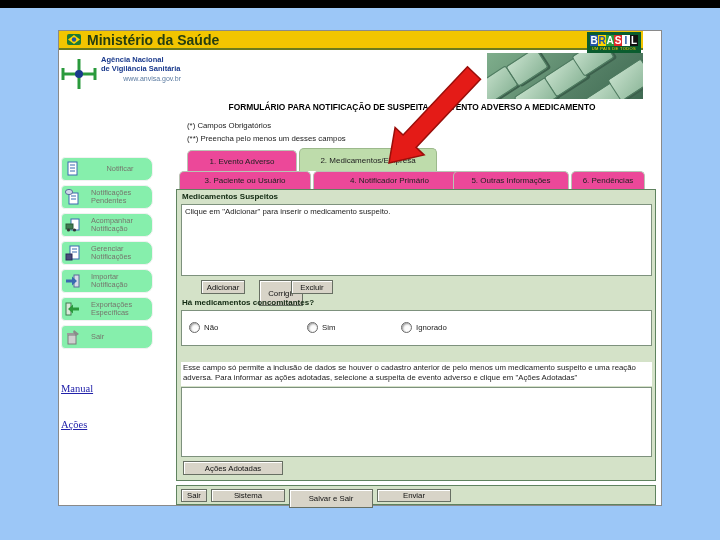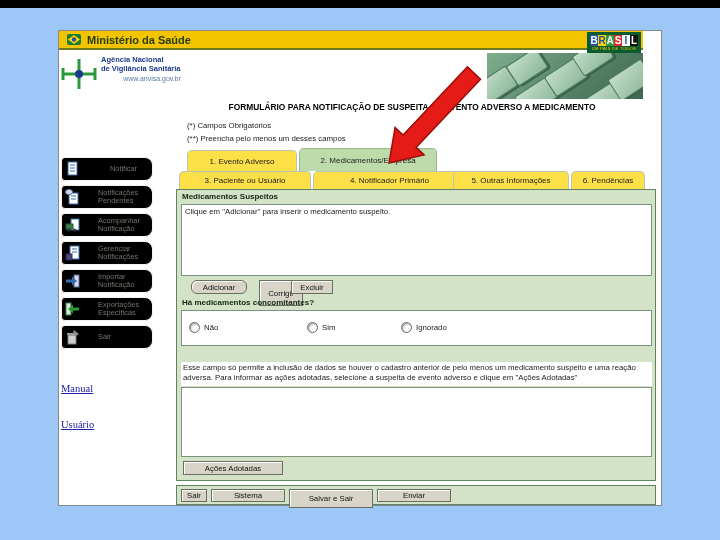--- a/index.html
+++ b/index.html
@@ -3,21 +3,21 @@
 <meta charset="utf-8">
 <style>
   html,body{margin:0;padding:0;width:720px;height:540px;background:#9cc7f7;overflow:hidden;
     font-family:"Liberation Sans",sans-serif;}
   .top-strip{position:absolute;left:0;top:0;width:720px;height:8px;background:#000;}
   .window{position:absolute;left:58px;top:30px;width:604px;height:476px;background:#fff;
     border:1px solid #8a8a8a;box-sizing:border-box;}
   
   .ministry-bar{position:absolute;left:0;top:0;width:584px;height:17px;background:#f2c500;
     display:flex;align-items:center;gap:6px;padding-left:8px;box-sizing:border-box;}
-  .ministry-bar .label{font-size:11px;font-weight:bold;color:#253d10;}
+  .ministry-bar .label{font-size:14px;font-weight:bold;color:#253d10;}
   .olive-line{position:absolute;left:0;top:17px;width:584px;height:2px;background:#6b7a1f;}
   .brasil{position:absolute;left:528px;top:1px;width:54px;height:22px;background:#0a5c2e;
     display:flex;flex-direction:column;align-items:center;justify-content:center;}
   .brasil .letters{display:flex;}
   .brasil .letters span{font-size:10px;font-weight:bold;line-height:11px;width:8px;text-align:center;}
   .brasil .cap{font-size:4px;color:#ffd400;letter-spacing:.4px;white-space:nowrap;}
   .bl-b{background:#2355a4;color:#fff;} .bl-r{background:#ffd400;color:#2355a4;}
   .bl-a{background:#2a9a3c;color:#fff;} .bl-s{background:#e02a2a;color:#fff;}
   .bl-i{background:#fff;color:#2355a4;} .bl-l{background:#111;color:#fff;}
   .anvisa{position:absolute;left:2px;top:22px;width:120px;height:46px;}
@@ -31,41 +31,41 @@
   .keyboard{position:absolute;left:428px;top:22px;width:156px;height:46px;overflow:hidden;
     background:linear-gradient(135deg,#7fae8c 0%,#558066 60%,#3f6a52 100%);}
   .key{position:absolute;border-radius:3px;border:1px solid #4e7a60;
     background:linear-gradient(160deg,#c2ddc8,#8db79a);transform:rotate(-33deg);box-shadow:2px 2px 0 #3c604c;}
   
   .form-title{position:absolute;left:122px;top:71px;width:462px;text-align:center;
     font-size:8.4px;font-weight:bold;color:#000;}
   .note{position:absolute;left:128px;font-size:7.8px;color:#222;}
   
   .tab{position:absolute;box-sizing:border-box;border:1px solid #b9c4b4;border-bottom:none;
-    border-radius:5px 5px 0 0;background:#fde047;font-size:8px;color:#222;
+    border-radius:5px 5px 0 0;background:#ec4899;font-size:8px;color:#222;
     display:flex;align-items:center;justify-content:center;}
   .tab.active{background:#bedcab;border-color:#9cb98c;font-weight:normal;}
   
   .panel{position:absolute;left:117px;top:158px;width:480px;height:292px;background:#d4e2c8;
     border:1px solid #5f835f;box-sizing:border-box;}
   .sec-header{position:absolute;left:3px;width:470px;font-size:8px;font-weight:bold;color:#102810;padding:2px 2px;}
   .white-box{position:absolute;background:#fff;border:1px solid #7d917d;box-sizing:border-box;
     font-size:7.8px;color:#222;}
   .btn{position:absolute;background:#d8d4c8;border:1px solid #676f63;box-shadow:inset 1px 1px 0 #fff;
     font-size:7.8px;color:#111;display:flex;align-items:center;justify-content:center;box-sizing:border-box;}
   .radio-row{position:absolute;display:flex;align-items:center;gap:4px;}
   .radio{width:9px;height:9px;border-radius:50%;border:1px solid #6a6a6a;background:#fdfdfd;
     box-shadow:inset 1px 1px 2px #9a9a9a;display:inline-block;}
   .radio-label{font-size:7.8px;color:#222;}
   .footer-bar{position:absolute;left:117px;top:454px;width:480px;height:20px;background:#d4e2c8;
     border:1px solid #5f835f;box-sizing:border-box;}
   
   .sidebar{position:absolute;left:2px;top:126px;width:92px;display:flex;flex-direction:column;gap:4px;}
-  .side-item{min-height:24px;background:#000000;border:1px solid #f2f2f2;border-radius:4px 8px 8px 4px;
-    display:flex;align-items:center;gap:18px;padding:2px 3px;box-sizing:border-box;cursor:pointer;}
+  .side-item{min-height:24px;background:#86efac;border:1px solid #f2f2f2;border-radius:4px 8px 8px 4px;
+    display:flex;align-items:center;gap:11px;padding:2px 3px;box-sizing:border-box;cursor:pointer;}
   .side-item .lbl{font-size:7.4px;color:#75756c;line-height:8.5px;}
   .side-item svg{flex:0 0 auto;}
   .side-link{position:absolute;left:2px;font-family:"Liberation Serif",serif;font-size:10.5px;
     color:#2222aa;text-decoration:underline;cursor:pointer;}
   
   .arrow-svg{position:absolute;left:0;top:0;pointer-events:none;}
 </style>
 </head>
 <body>
 
@@ -143,21 +143,21 @@
   </div>
   <div class="tab" style="left:512px;top:140px;width:74px;height:18px;">
     <span>6. Pendências</span>
   </div>
 
   <div class="panel">
     <div class="sec-header" style="top:0px;">Medicamentos Suspeitos</div>
     <div class="white-box" style="left:4px;top:14px;width:471px;height:72px;padding:2px 3px;">
       <span>Clique em "Adicionar" para inserir o medicamento suspeito.</span>
     </div>
-    <div class="btn" style="left:14px;top:90px;width:56px;height:14px;border-radius:6px;">
+    <div class="btn" style="left:24px;top:90px;width:44px;height:14px;">
         <span>Adicionar</span>
       </div>
     <div class="btn" style="left:82px;top:90px;width:44px;height:26px;">
         <span>Corrigir</span>
       </div>
     <div class="btn" style="left:114px;top:90px;width:42px;height:14px;">
         <span>Excluir</span>
       </div>
 
     <div class="sec-header" style="top:106px;">Há medicamentos concomitantes?</div>
@@ -254,19 +254,19 @@
       <svg width="15" height="16">
         <rect x="3" y="6" width="8" height="9" fill="#cfcfcf" stroke="#7a7a7a"></rect>
         <rect x="2" y="4" width="10" height="2" fill="#9a9a9a"></rect>
         <polygon points="9,1 14,5 11,7 8,3" fill="#8a8a8a"></polygon>
       </svg>
       <span class="lbl">Sair</span>
     </div>
   </div>
 
   <a class="side-link" style="top:352px;">Manual</a>
-  <a class="side-link" style="top:388px;">Usuário</a>
+  <a class="side-link" style="top:388px;">Ações</a>
 
   <svg class="arrow-svg" width="604" height="476">
     <polygon points="408.5,35.8 344.1,104.0 336.1,96.5 330,132 365.1,123.9 357.1,116.4 421.5,48.2" fill="#e41b17" stroke="#9a0e0a" stroke-width="1.5"></polygon>
   </svg>
 
 </div>
 
 </body></html>

